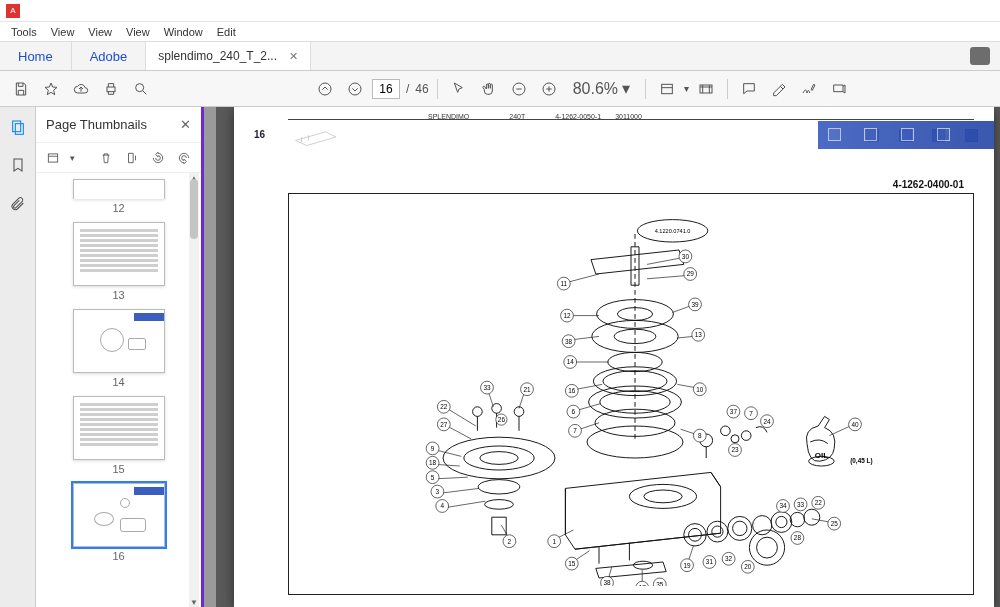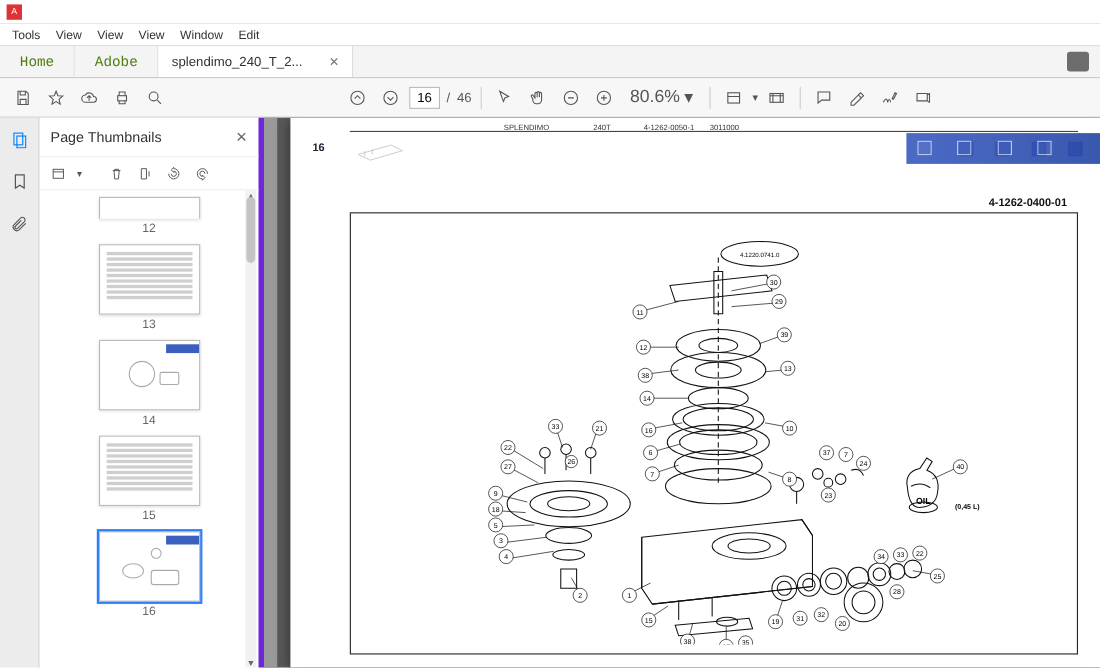--- a/index.html
+++ b/index.html
@@ -9,22 +9,22 @@
 .titlebar { height: 22px; background: #fff; display: flex; align-items: center; padding: 0 6px; border-bottom: 1px solid #e5e5e5; }
 .titlebar .doc-icon { width: 14px; height: 14px; background: #d33; margin-right: 6px; display:flex;align-items:center;justify-content:center;font-size:8px;color:#fff; }
 .titlebar .title-text { font-size: 11px; color: #333; }
 
 
 .menubar { height: 19px; background: #fff; display: flex; align-items: center; gap: 4px; padding: 0 6px; font-size: 11px; color: #333; }
 .menubar span { padding: 1px 5px; cursor: default; }
 
 
 .toprow { height: 30px; background: #f4f4f4; border-top: 1px solid #ddd; border-bottom: 1px solid #ccc; display: flex; align-items: stretch; position:relative; }
-.toprow .navtab { padding: 0 18px; display:flex; align-items:center; font-size: 13px; color: #4d7c0f; border-right: 1px solid #ddd; background:#f4f4f4; cursor:pointer;font-family:Liberation Mono, monospace; }
-.toprow .doctab { padding: 0 12px; display:flex; align-items:center; font-size: 12px; color: #333; background:#fff; border-right: 1px solid #ddd; gap:24px; cursor:pointer; }
+.toprow .navtab { padding: 0 18px; display:flex; align-items:center; font-size: 13px; color: #1d4ed8; border-right: 1px solid #ddd; background:#f4f4f4; cursor:pointer; }
+.toprow .doctab { padding: 0 12px; display:flex; align-items:center; font-size: 12px; color: #333; background:#fff; border-right: 1px solid #ddd; gap:12px; cursor:pointer; }
 .toprow .doctab .close { color:#777; font-size:11px; }
 .toprow .speech { position:absolute; right:10px; top:5px; width:20px; height:18px; background:#6d6d6d; border-radius:3px; }
 
 
 .toolbar { height: 36px; background: #f7f7f7; border-bottom: 1px solid #ccc; display: flex; align-items: center; padding: 0 8px; gap: 4px; }
 .tool-ico { width: 26px; height: 26px; display:flex; align-items:center; justify-content:center; color:#555; border-radius:3px; cursor:pointer; }
 .tool-ico svg { width:16px; height:16px; stroke:#555; fill:none; stroke-width:1.5; }
 .tool-sep { width:1px; height:20px; background:#ccc; margin:0 4px; }
 .pagectrl { display:flex; align-items:center; gap:6px; font-size:12px; color:#555; }
 .pagectrl input { width:28px; height:20px; text-align:center; border:1px solid #bbb; font-size:12px; }
@@ -34,21 +34,21 @@
 .workspace { flex:1; display:flex; min-height:0; }
 
 
 .rail { width: 36px; background:#ececec; border-right:1px solid #ccc; display:flex; flex-direction:column; align-items:center; padding-top:10px; gap:18px; }
 .rail .rail-ico { width:20px; height:20px; display:flex;align-items:center;justify-content:center; cursor:pointer;}
 .rail .rail-ico.active { color:#0a84ff; }
 .rail svg { width:16px; height:16px; stroke:#555; fill:none; stroke-width:1.6; }
 .rail .rail-ico.active svg { stroke:#0a84ff; }
 
 
-.thumbs { width: 204px; background:#fff; border-right:5px solid #6d28d9; display:flex; flex-direction:column; }
+.thumbs { width: 168px; background:#fff; border-right:3px solid #6d28d9; display:flex; flex-direction:column; }
 .thumbs-header { height:36px; display:flex; align-items:center; justify-content:space-between; padding:0 10px; font-size:13px; color:#333; border-bottom:1px solid #eee; }
 .thumbs-header .close-x { cursor:pointer; color:#666; }
 .thumbs-tools { height:30px; display:flex; align-items:center; padding:0 8px; gap:8px; border-bottom:1px solid #eee; }
 .thumbs-tools .tt { width:18px; height:18px; display:flex;align-items:center;justify-content:center;cursor:pointer; }
 .thumbs-tools svg { width:14px; height:14px; stroke:#555; fill:none; stroke-width:1.5; }
 .thumbs-list { flex:1; overflow:hidden; display:flex; flex-direction:column; align-items:center; padding:6px 0; gap:8px; position:relative;}
 .thumb-scroll { position:absolute; right:2px; top:0; bottom:0; width:10px; background:#f1f1f1;}
 .thumb-scroll .bar { position:absolute; left:1px; right:1px; top:6px; height:60px; background:#c4c4c4; border-radius:4px;}
 .thumb-scroll .arr { position:absolute; left:0;right:0;height:10px; display:flex;align-items:center;justify-content:center;font-size:8px;color:#666;}
 .thumb-item { display:flex; flex-direction:column; align-items:center; gap:3px; }

